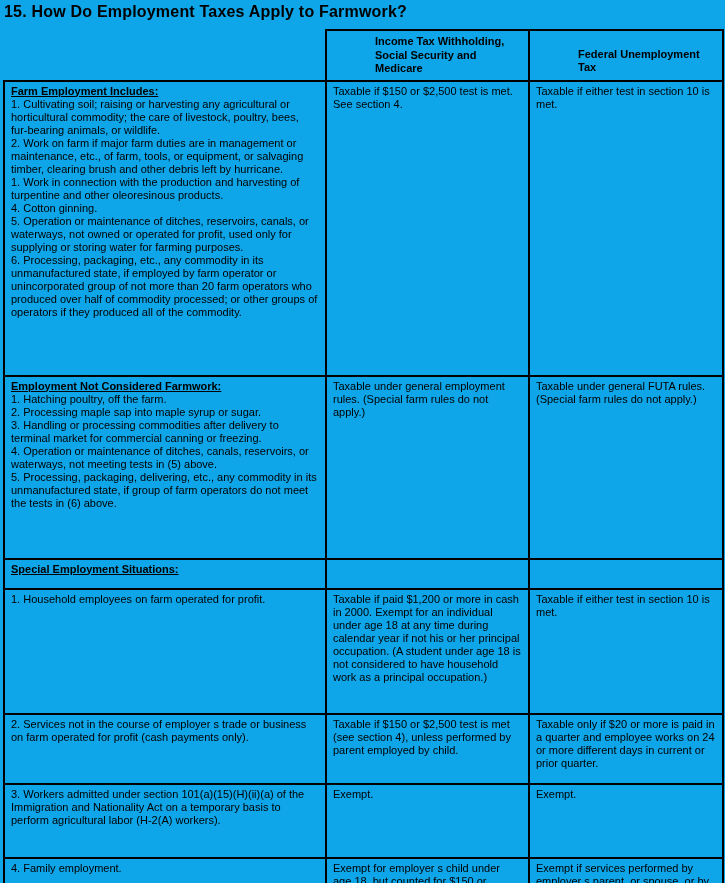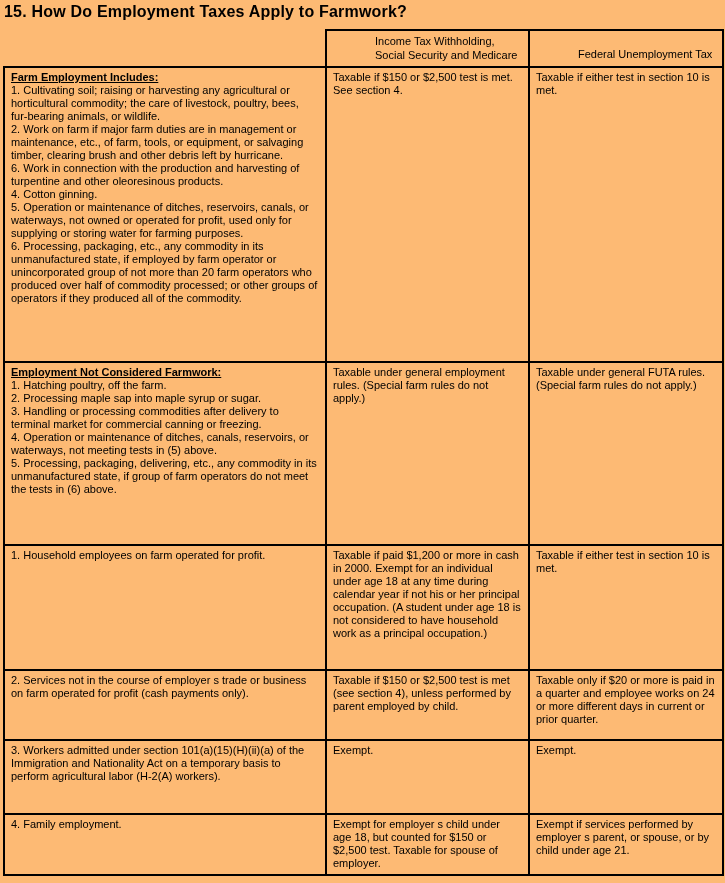--- a/index.html
+++ b/index.html
@@ -6,21 +6,21 @@
     margin: 0;
     padding: 0;
     background: #ffffff;
     color: #000000;
     font-family: "Liberation Sans", sans-serif;
   }
   .page {
     position: relative;
     width: 725px;
     height: 883px;
-    background: #fdba74;
+    background: #0ea5e9;
     box-sizing: border-box;
     padding: 3px 2px 0 3px;
     overflow: hidden;
   }
   .title {
     font-weight: bold;
     font-size: 16px;
     line-height: 18px;
     letter-spacing: 0.2px;
     margin: 0 0 8px 1px;
@@ -41,21 +41,21 @@
     line-height: 13px;
     padding: 3px 7px 4px 6px;
     overflow: hidden;
     box-sizing: border-box;
   }
   td.spacer {
     border: none;
     background: transparent;
   }
   th.hcell {
-    font-weight: normal;
+    font-weight: bold;
     line-height: 13.5px;
     padding-top: 4px;
     padding-left: 48px;
   }
   th.hcell.two-line { white-space: pre-line; vertical-align: top; }
   th.hcell.one-line { vertical-align: bottom; padding-bottom: 5px; }
   .cell p { margin: 0; }
   .cell p + p { }
   .sec-heading { font-weight: bold; text-decoration: underline; }
   tr.hdr     { height: 35px; }
@@ -87,21 +87,21 @@
       <th class="hcell two-line">Income Tax Withholding,
 Social Security and Medicare</th>
       <th class="hcell one-line">Federal Unemployment Tax</th>
     </tr>
 
     <tr class="r-farm">
       <td class="cell">
         <p class="sec-heading">Farm Employment Includes:</p>
         <p>1. Cultivating soil; raising or harvesting any agricultural or horticultural commodity; the care of livestock, poultry, bees, fur-bearing animals, or wildlife.</p>
         <p>2. Work on farm if major farm duties are in management or maintenance, etc., of farm, tools, or equipment, or salvaging timber, clearing brush and other debris left by hurricane.</p>
-        <p>6. Work in connection with the production and harvesting of turpentine and other oleoresinous products.</p>
+        <p>1. Work in connection with the production and harvesting of turpentine and other oleoresinous products.</p>
         <p>4. Cotton ginning.</p>
         <p>5. Operation or maintenance of ditches, reservoirs, canals, or waterways, not owned or operated for profit, used only for supplying or storing water for farming purposes.</p>
         <p>6. Processing, packaging, etc., any commodity in its unmanufactured state, if employed by farm operator or unincorporated group of not more than 20 farm operators who produced over half of commodity processed; or other groups of operators if they produced all of the commodity.</p>
       </td>
       <td class="cell">Taxable if $150 or $2,500 test is met. See section 4.</td>
       <td class="cell">Taxable if either test in section 10 is met.</td>
     </tr>
 
     <tr class="r-not">
       <td class="cell">
@@ -109,20 +109,27 @@
         <p>1. Hatching poultry, off the farm.</p>
         <p>2. Processing maple sap into maple syrup or sugar.</p>
         <p>3. Handling or processing commodities after delivery to terminal market for commercial canning or freezing.</p>
         <p>4. Operation or maintenance of ditches, canals, reservoirs, or waterways, not meeting tests in (5) above.</p>
         <p>5. Processing, packaging, delivering, etc., any commodity in its unmanufactured state, if group of farm operators do not meet the tests in (6) above.</p>
       </td>
       <td class="cell">Taxable under general employment rules. (Special farm rules do not apply.)</td>
       <td class="cell">Taxable under general FUTA rules. (Special farm rules do not apply.)</td>
     </tr>
 
+    <tr class="r-spec">
+      <td class="cell">
+        <p class="sec-heading">Special Employment Situations:</p>
+      </td>
+      <td class="cell"></td>
+      <td class="cell"></td>
+    </tr>
 
     <tr class="r-hh">
       <td class="cell">1. Household employees on farm operated for profit.</td>
       <td class="cell">Taxable if paid $1,200 or more in cash in 2000. Exempt for an individual under age 18 at any time during calendar year if not his or her principal occupation. (A student under age 18 is not considered to have household work as a principal occupation.)</td>
       <td class="cell">Taxable if either test in section 10 is met.</td>
     </tr>
 
     <tr class="r-svc">
       <td class="cell">2. Services not in the course of employer s trade or business on farm operated for profit (cash payments only).</td>
       <td class="cell">Taxable if $150 or $2,500 test is met (see section 4), unless performed by parent employed by child.</td>

